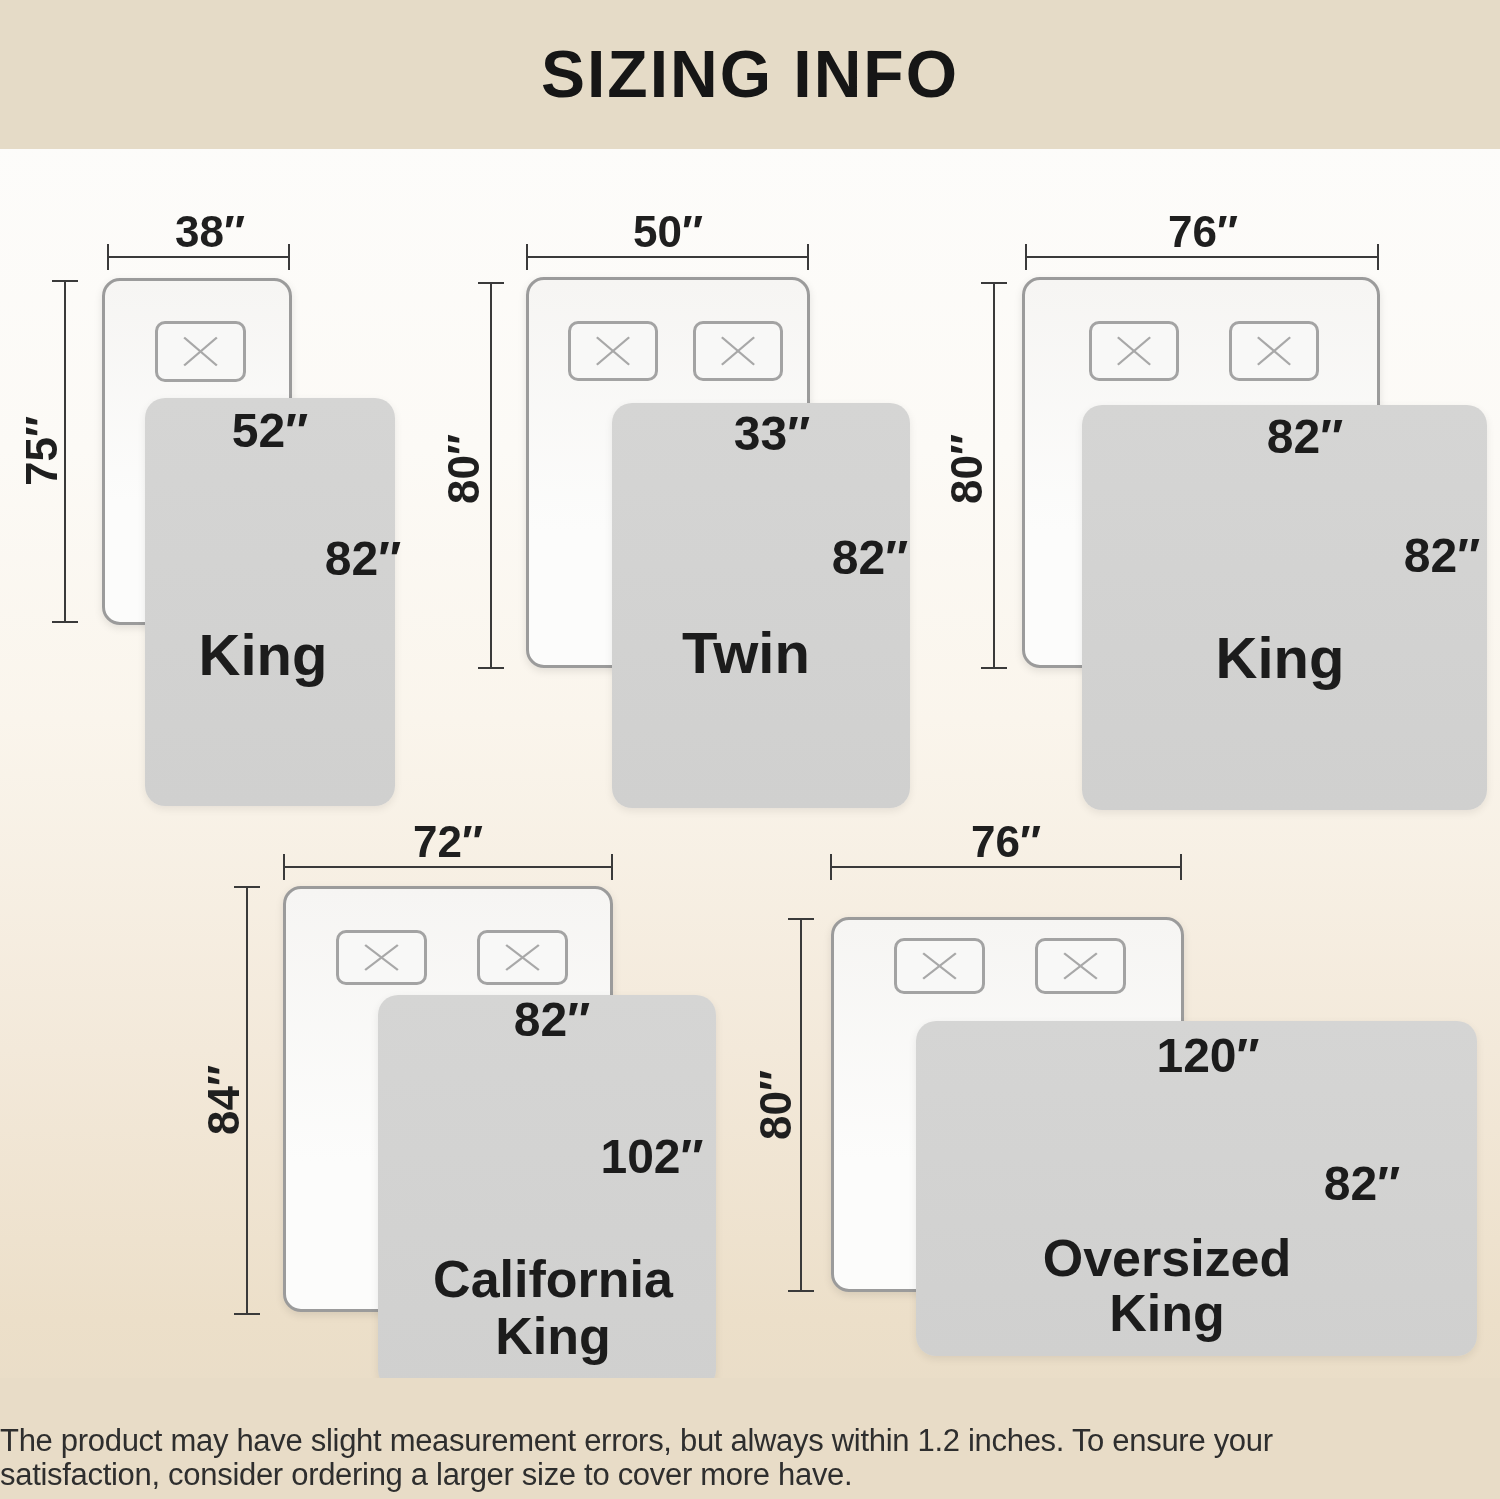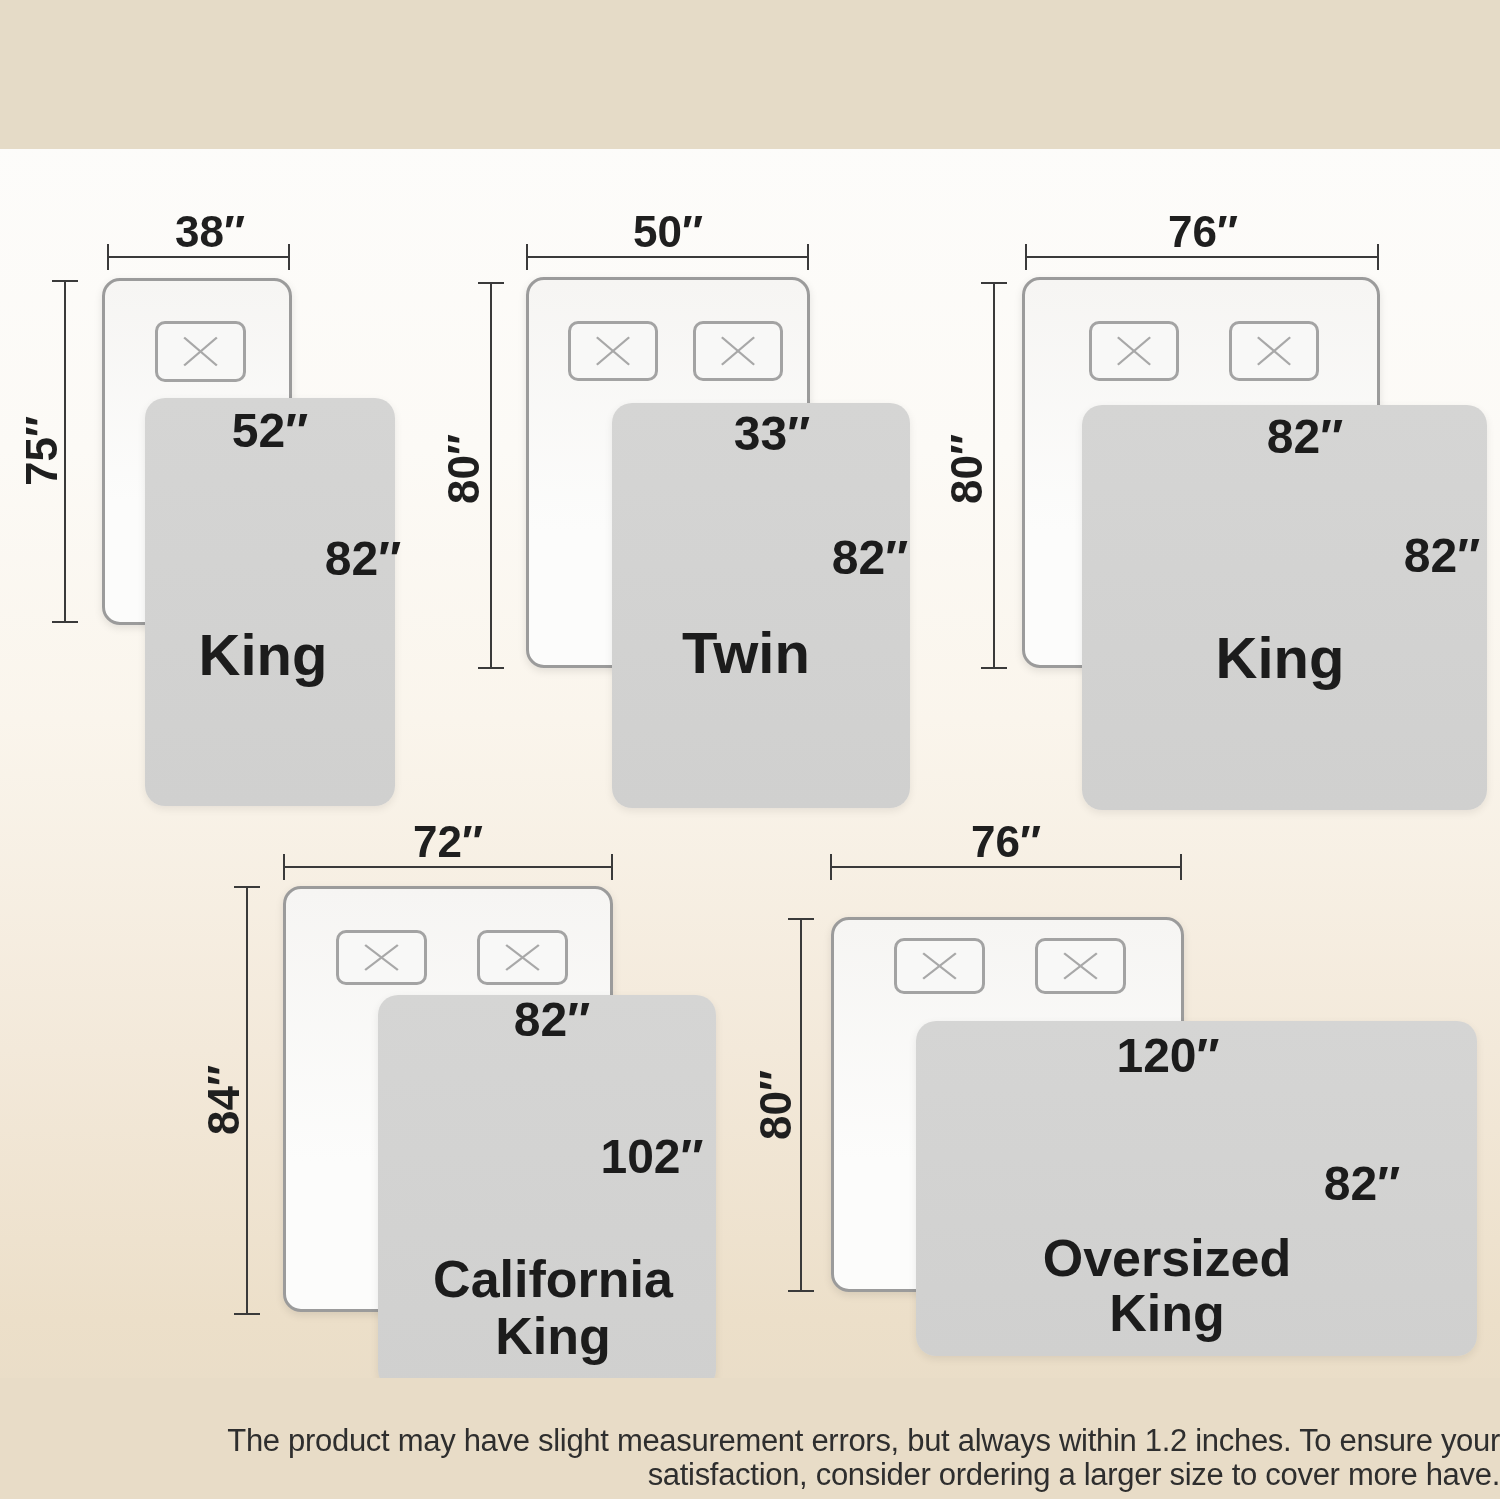--- a/index.html
+++ b/index.html
@@ -26,21 +26,21 @@
     position:absolute;left:0;top:0;width:100%;height:149px;
     line-height:149px;text-align:center;
     font-size:66px;font-weight:bold;letter-spacing:2px;color:#161616;
   }
   .band-bottom{
     position:absolute;left:0;top:1378px;width:100%;height:121px;
     background:#e8dcc7;
   }
   .disclaimer{
     position:absolute;left:0;top:1424px;width:100%;
-    text-align:right;font-size:31px;line-height:34px;
+    text-align:left;font-size:31px;line-height:34px;
     letter-spacing:-0.3px;color:#2e2e2e;
   }
   
   .hline{position:absolute;height:2px;background:#3a3a3a;}
   .vline{position:absolute;width:2px;background:#3a3a3a;}
   .vtick{position:absolute;width:2px;height:26px;background:#3a3a3a;}
   .htick{position:absolute;width:26px;height:2px;background:#3a3a3a;}
   .dim-label{
     position:absolute;width:200px;text-align:center;
     font-size:44px;line-height:44px;font-weight:bold;color:#1f1f1f;
@@ -74,20 +74,21 @@
     font-size:58px;line-height:58px;font-weight:bold;color:#1c1c1c;
   }
   .bname2{font-size:52px;line-height:52px;}
 </style>
 </head>
 <body>
 
 <div class="canvas">
 
   <div class="band-top"></div>
+  <div class="title">SIZING INFO</div>
 
   <div>
     <div class="hline" style="left:108px;top:256px;width:182px"></div>
     <div class="vtick" style="left:107px;top:244px"></div>
     <div class="vtick" style="left:288px;top:244px"></div>
     <div class="dim-label" style="left:110px;top:210px">38″</div>
 
     <div class="vline" style="left:64px;top:281px;height:342px"></div>
     <div class="htick" style="left:52px;top:280px"></div>
     <div class="htick" style="left:52px;top:621px"></div>
@@ -215,21 +216,21 @@
           <line x1="63" y1="15" x2="28" y2="46"></line>
         </svg>
     </div>
     <div class="pillow" style="left:1035px;top:938px;width:91px;height:56px">
       <svg viewBox="0 0 91 61" preserveAspectRatio="none">
           <line x1="28" y1="15" x2="63" y2="46"></line>
           <line x1="63" y1="15" x2="28" y2="46"></line>
         </svg>
     </div>
     <div class="blanket" style="left:916px;top:1021px;width:561px;height:335px"></div>
-    <div class="blabel" style="left:1068px;top:1032px">120″</div>
+    <div class="blabel" style="left:1108px;top:1032px">120″</div>
     <div class="blabel" style="left:1262px;top:1160px">82″</div>
     <div class="bname bname2" style="left:1017px;top:1232px">Oversized</div>
     <div class="bname bname2" style="left:1017px;top:1287px">King</div>
   </div>
 
   <div class="band-bottom"></div>
   <div class="disclaimer">
     <div>The product may have slight measurement errors, but always within 1.2 inches. To ensure your</div>
     <div>satisfaction, consider ordering a larger size to cover more have.</div>
   </div>

